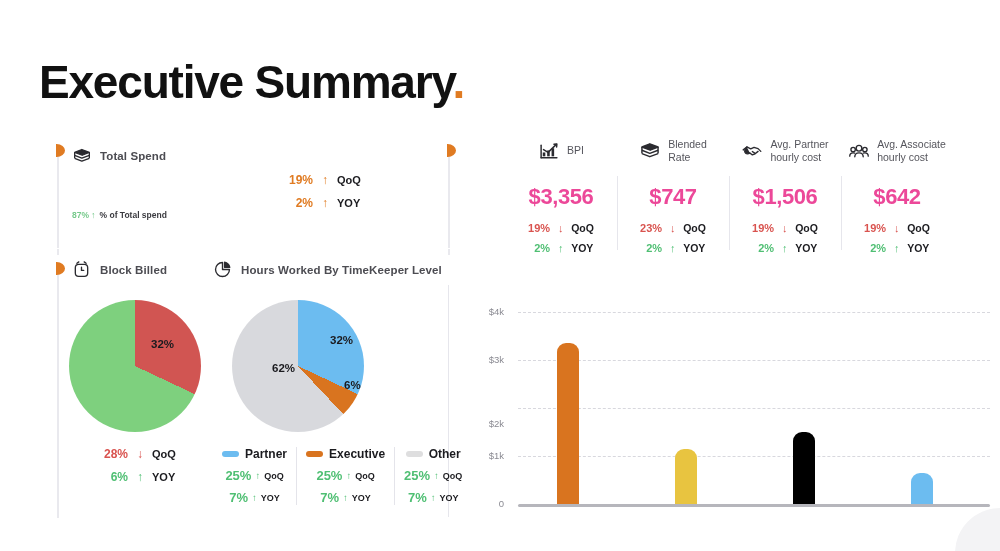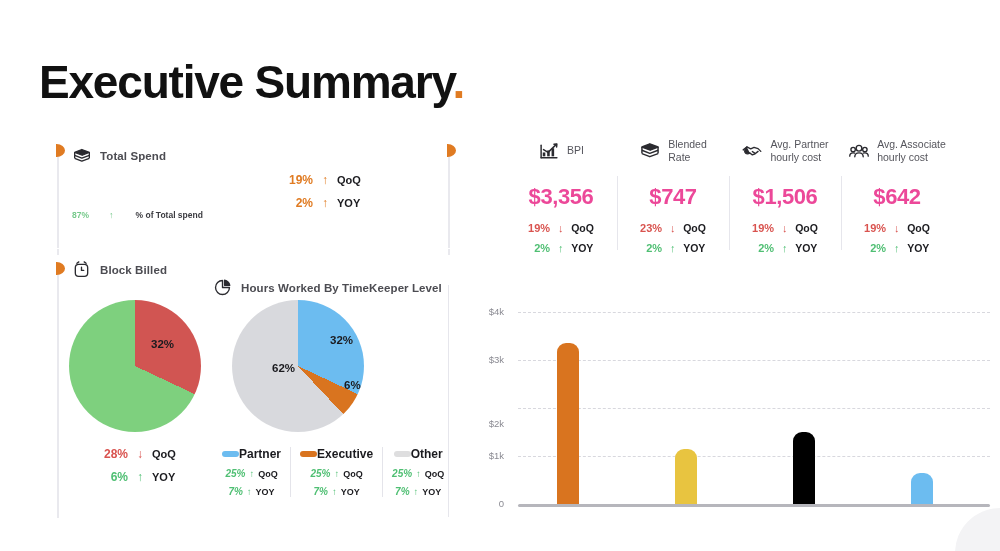--- a/index.html
+++ b/index.html
@@ -39,21 +39,21 @@
     font-size: 11.5px; font-weight: 700; color: #4c4c52; letter-spacing: .1px;
     white-space: nowrap;
   }
 
   .big-value {
     position: absolute;
     font-size: 27px; font-weight: 700; color: #111; letter-spacing: -.6px;
     white-space: nowrap;
   }
   .sub-line {
-    position: absolute; display: flex; align-items: center; gap: 20px;
+    position: absolute; display: flex; align-items: center; gap: 2px;
     font-size: 8.5px; font-weight: 700; white-space: nowrap;
   }
   .sub-line .pct { color: #76c98b; }
   .sub-line .arw { color: #76c98b; font-size: 9px; }
   .sub-line .lbl { color: #3b3b40; margin-left: 2px; }
 
   
   .delta { position: absolute; display: grid; grid-template-columns: auto 12px auto; align-items: center;
            column-gap: 6px; row-gap: 9px; }
   .delta .p { font-size: 12px; font-weight: 700; text-align: right; white-space: nowrap; }
@@ -70,25 +70,25 @@
     white-space: nowrap;
   }
 
   
   .legend { position: absolute; display: flex; align-items: flex-start; }
   .legend-col {
     display: flex; flex-direction: column; align-items: center;
     padding: 0 9px; position: relative;
   }
   .legend-col + .legend-col { border-left: 1px solid #e4e4ea; }
-  .legend-top { display: flex; align-items: center; white-space: nowrap; }
+  .legend-top { display: flex; align-items: center; gap: 6px; white-space: nowrap; }
   .legend-swatch { width: 17px; height: 6px; border-radius: 3px; display: block; }
   .legend-name { font-size: 12px; font-weight: 700; color: #1b1b1f; }
   .legend-row { display: flex; align-items: center; gap: 4px; margin-top: 7px; white-space: nowrap; }
-  .legend-row .p { font-size: 10px; font-weight: 700; font-style: italic; }
+  .legend-row .p { font-size: 13px; font-weight: 700; }
   .legend-row .a { font-size: 9.5px; font-weight: 700; }
   .legend-row .l { font-size: 9px; font-weight: 700; color: #1b1b1f; }
 
   
   .kpi-strip { position: absolute; display: flex; align-items: center; }
   .kpi {
     position: relative; display: flex; flex-direction: column; align-items: center;
     padding: 0 6px;
   }
   .kpi + .kpi::before {
@@ -197,21 +197,21 @@
 
   <div class="delta" style="left:104px; top:447px;">
     <span class="p down">28%</span>
     <span class="a down">↓</span>
     <span class="l">QoQ</span>
     <span class="p up">6%</span>
     <span class="a up">↑</span>
     <span class="l">YOY</span>
   </div>
 
-  <div class="card-head" style="left:213px; top:278px;">
+  <div class="card-head" style="left:213px; top:260px;">
     <span class="ico">
       <svg viewBox="0 0 24 24" width="19" height="19">
         <g fill="none" stroke="#2b2b30" stroke-width="1.7" stroke-linecap="round" stroke-linejoin="round">
           <path d="M12 3.2 A8.8 8.8 0 1 0 20.8 12 L12 12 Z"></path>
           <path d="M14.6 2.6 A8.8 8.8 0 0 1 21.2 9.2 L14.6 9.2 Z" fill="#2b2b30"></path>
         </g>
       </svg>
     </span>
     <span class="ttl">Hours Worked By TimeKeeper Level</span>
   </div>

